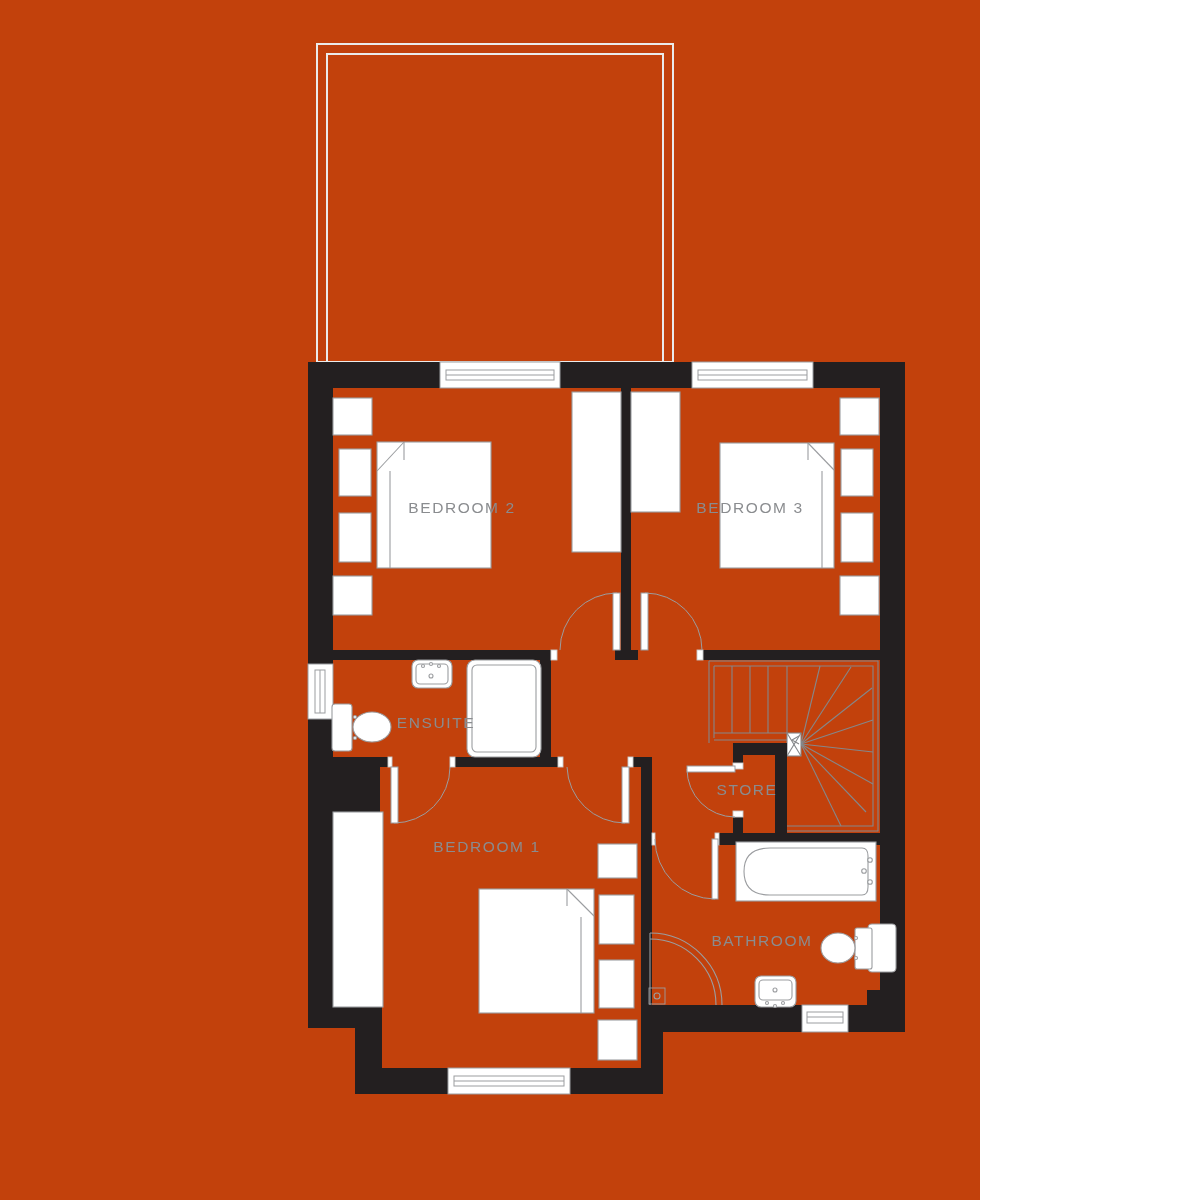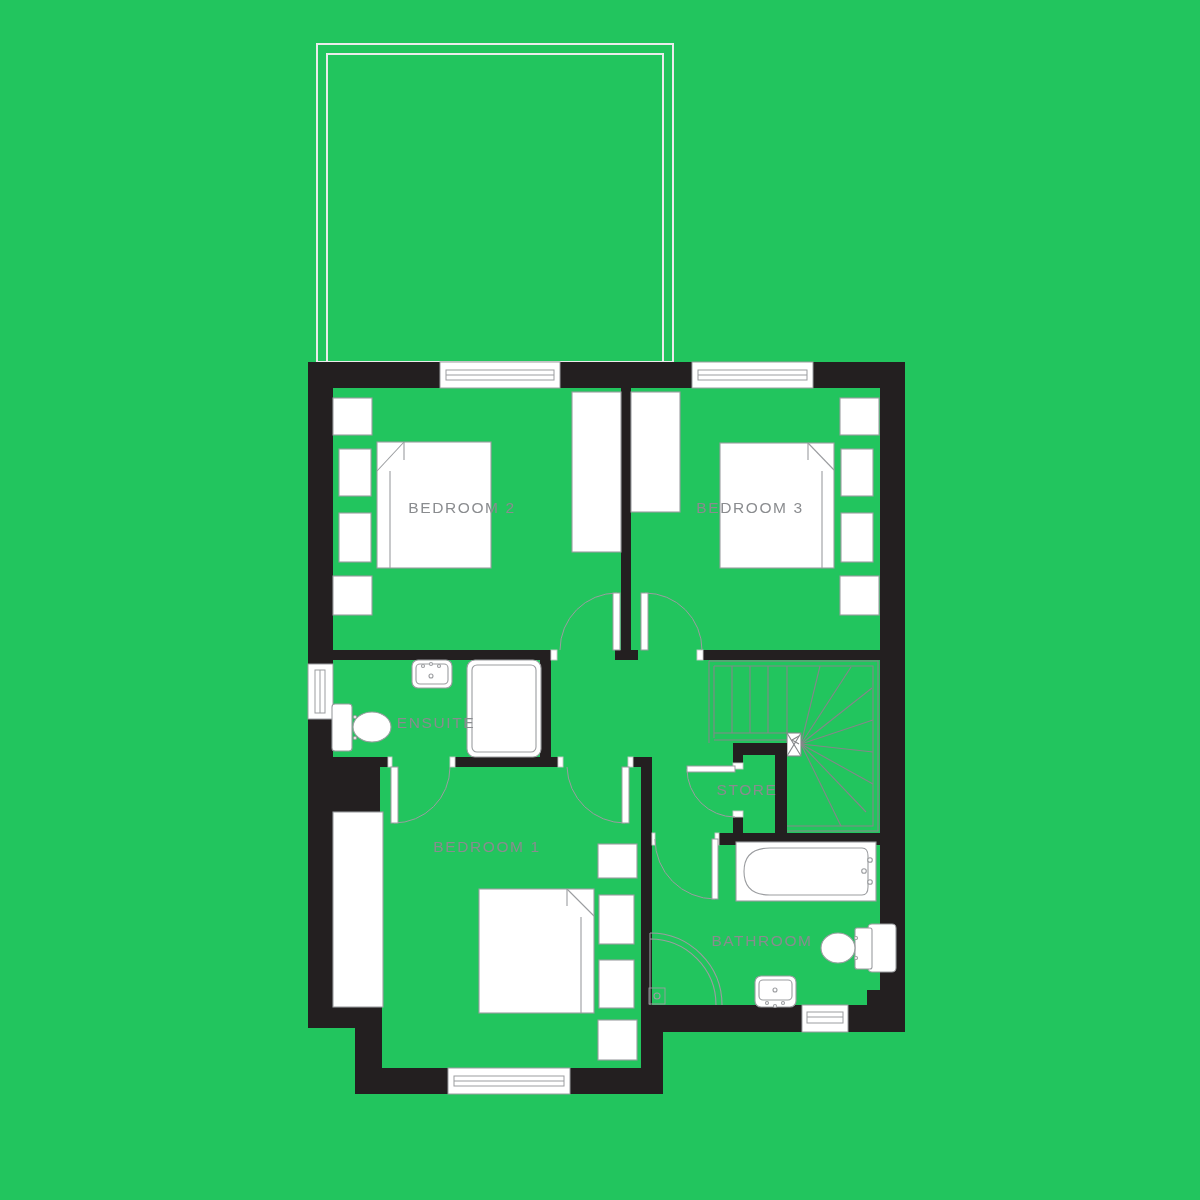--- a/index.html
+++ b/index.html
@@ -3,23 +3,23 @@
 <meta charset="utf-8">
 <style>
   html, body {
     margin: 0;
     padding: 0;
     background: #ffffff;
     font-family: "Liberation Sans", "DejaVu Sans", sans-serif;
   }
   .canvas {
     position: relative;
-    width: 1200px;
+    width: 980px;
     height: 1200px;
-    background: #22c55e;
+    background: #c2410c;
     overflow: hidden;
   }
   svg { display: block; }
   .room-label {
     font-family: "Liberation Sans", "DejaVu Sans", sans-serif;
     font-size: 15.5px;
     letter-spacing: 1.6px;
     fill: #8a8c8f;
     font-weight: 400;
   }

